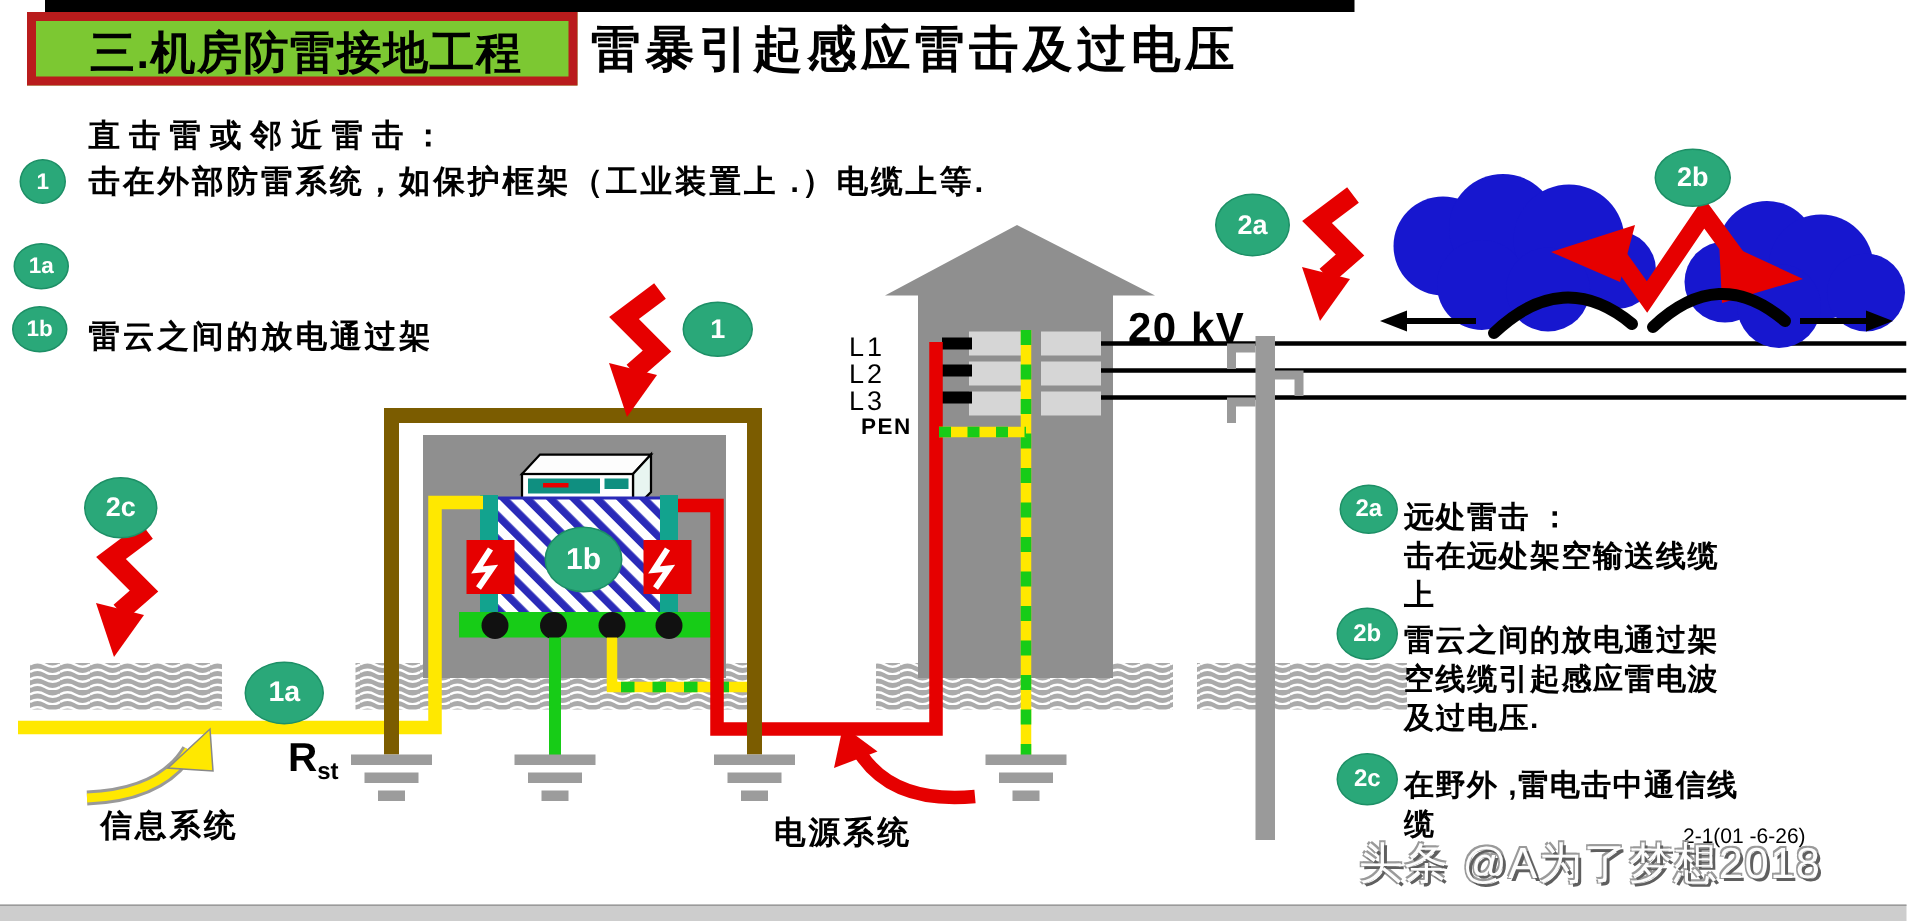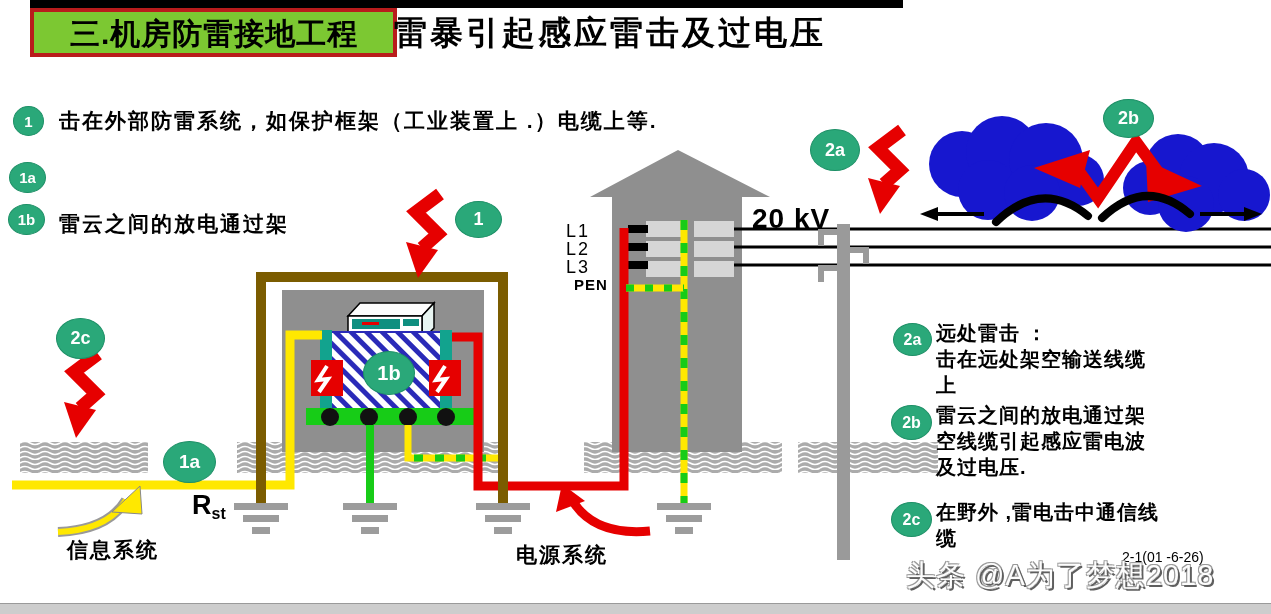--- a/index.html
+++ b/index.html
@@ -2,32 +2,32 @@
 <html><head>
 <meta charset="utf-8">
 <style>
   html,body{margin:0;padding:0;background:#fff;}
   body{width:1271px;height:614px;position:relative;overflow:hidden;
        font-family:"Liberation Sans","DejaVu Sans",sans-serif;}
   .stage{position:absolute;left:0;top:0;width:1271px;height:614px;}
   svg.diagram{position:absolute;left:0;top:0;z-index:1;}
   .ov{position:absolute;z-index:2;}
   .bar-top{left:30px;top:0;width:873px;height:8px;background:#000;}
-  .green-box{left:30px;top:8px;width:367px;height:49px;background:#7cc832;
-             border:4px solid #b91c1c;box-sizing:border-box;}
+  .green-box{left:18px;top:8px;width:367px;height:49px;background:#7cc832;
+             border:6px solid #b91c1c;box-sizing:border-box;}
   .green-box .t{font-size:30px;font-weight:bold;color:#000;line-height:44px;
                 padding-left:36px;letter-spacing:1px;white-space:nowrap;}
   .main-title{left:394px;top:11px;font-size:33px;font-weight:bold;color:#000;
               letter-spacing:3px;white-space:nowrap;}
   .badge{position:absolute;z-index:3;background:#2aa879;color:#fff;font-weight:bold;
          border-radius:50%;display:flex;align-items:center;justify-content:center;
          border:1px solid #1d8f66;box-sizing:border-box;}
   .cn{font-weight:bold;color:#000;white-space:nowrap;}
   .fs21{font-size:21px;letter-spacing:2px;}
-  .note-right{line-height:26px;font-size:20px;font-weight:bold;letter-spacing:1px;}
+  .note-right{line-height:26px;font-size:20px;font-weight:bold;letter-spacing:1px;margin-top:12px;}
   .note-right div{white-space:nowrap;}
   .sub{font-size:15px;vertical-align:-5px;font-weight:bold;}
   .rsym{font-size:26px;font-weight:bold;}
   .rst-big .rsym{font-size:27px;}
   .rst-big .sub{font-size:16px;}
   .kv{font-size:28px;font-weight:bold;letter-spacing:1px;}
   .lline{font-size:18px;font-weight:normal;letter-spacing:2px;}
   .pen{font-size:15px;font-weight:bold;letter-spacing:1px;margin-left:12px;}
   .ref{font-size:14px;color:#000;}
   .watermark{font-size:29px;font-weight:normal;letter-spacing:1px;color:#fdfdfd;
@@ -210,20 +210,21 @@
     <polygon points="556,512 562,484 585,501" fill="#e60000"></polygon>
   </g>
 </svg>
 
 <div class="ov bar-top"></div>
 <div class="ov green-box">
   <div class="t">三.机房防雷接地工程</div>
 </div>
 <div class="ov main-title">雷暴引起感应雷击及过电压</div>
 
+<div class="ov cn fs21" style="left:59px;top:76px;letter-spacing:6px;">直击雷或邻近雷击：</div>
 <div class="badge" style="left:13px;top:106px;width:31px;height:30px;font-size:15px;">1</div>
 <div class="ov cn fs21" style="left:59px;top:107px;">击在外部防雷系统，如保护框架（工业装置上 .）电缆上等.</div>
 <div class="badge" style="left:9px;top:162px;width:37px;height:31px;font-size:15px;">1a</div>
 <div class="badge" style="left:8px;top:204px;width:37px;height:31px;font-size:15px;">1b</div>
 <div class="ov cn fs21" style="left:59px;top:210px;">雷云之间的放电通过架</div>
 
 <div class="badge" style="left:455px;top:201px;width:47px;height:37px;font-size:18px;">1</div>
 <div class="badge" style="left:363px;top:351px;width:52px;height:44px;font-size:20px;">1b</div>
 <div class="badge" style="left:810px;top:129px;width:50px;height:42px;font-size:18px;">2a</div>
 <div class="badge" style="left:1103px;top:99px;width:51px;height:39px;font-size:18px;">2b</div>

